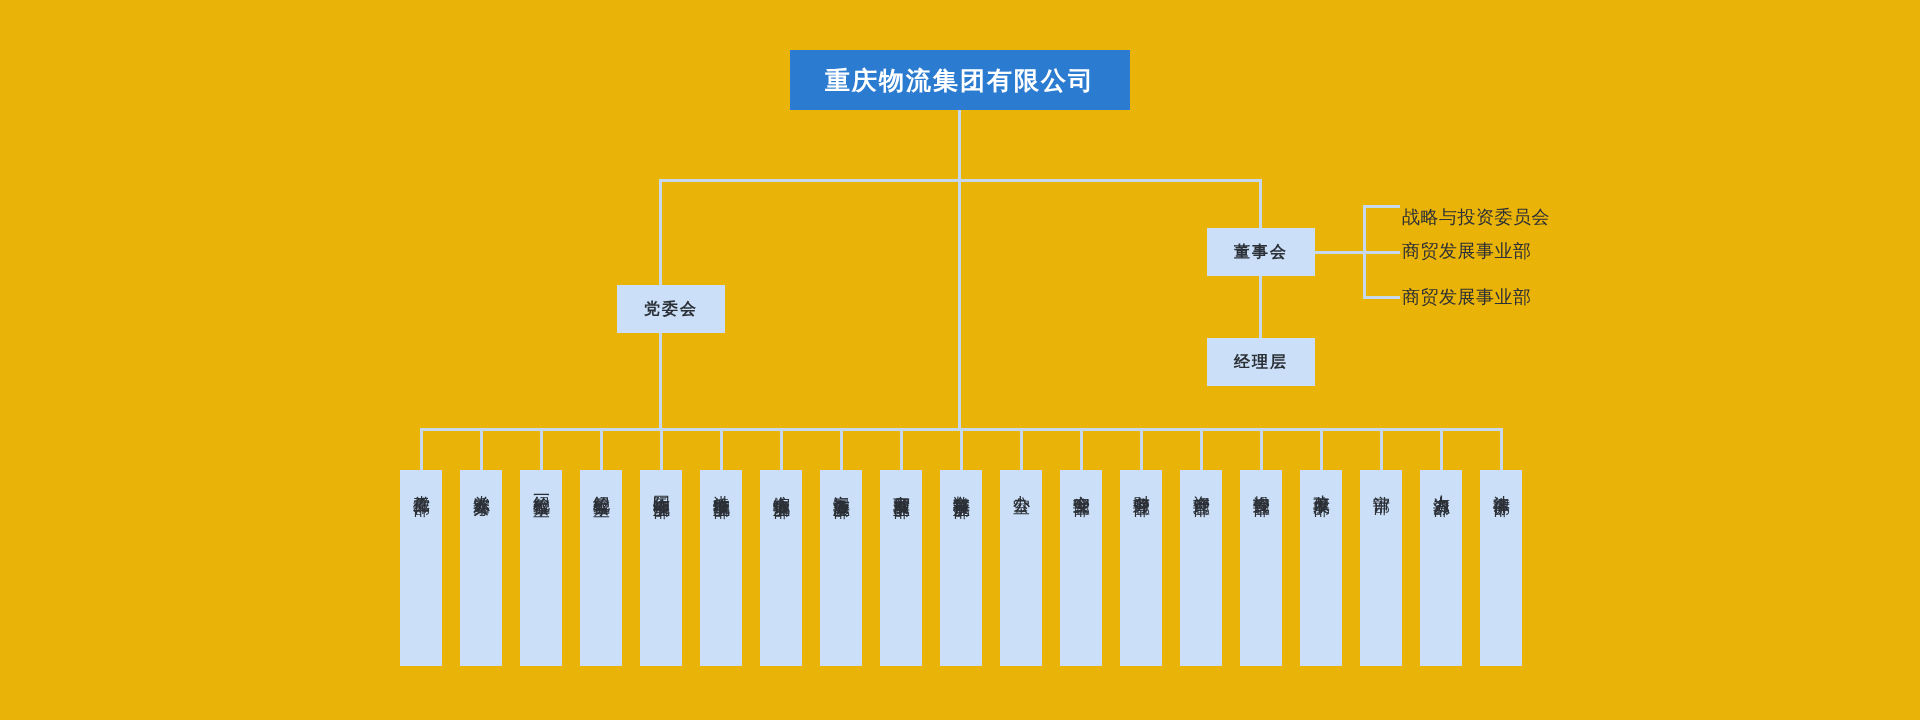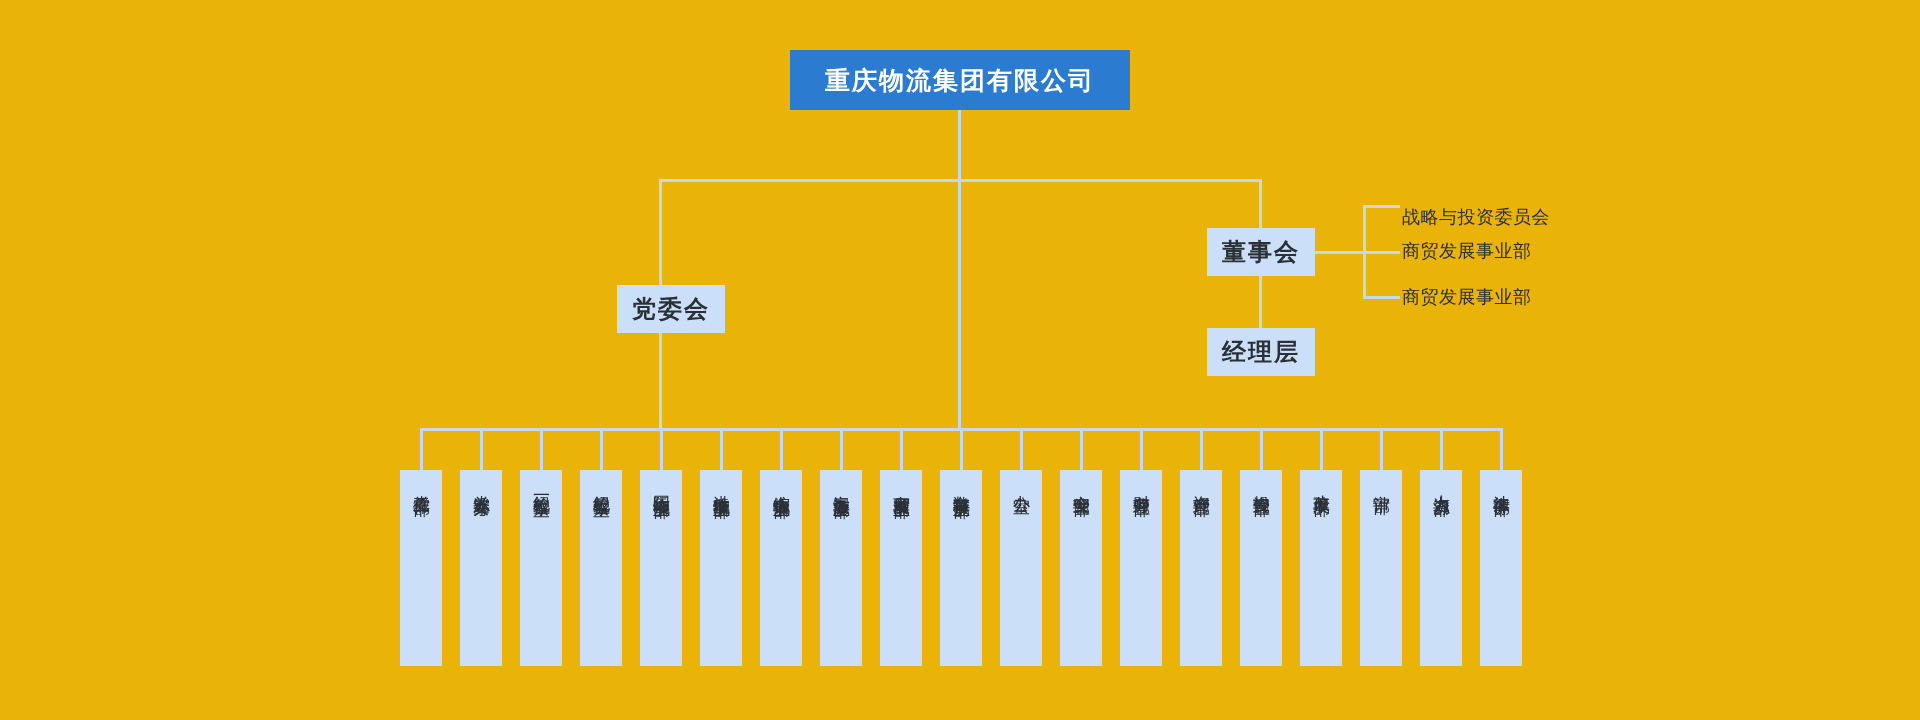--- a/index.html
+++ b/index.html
@@ -39,26 +39,26 @@
     left: 790px; top: 50px;
     width: 340px; height: 60px;
     background: #2b7bd0;
     color: #ffffff;
     font-size: 25px;
     letter-spacing: 2px;
   }
 
   .mid-node {
     background: #cbe0f8;
-    font-size: 24px;
+    font-size: 16px;
     letter-spacing: 2px;
   }
   #party-node   { left: 617px;  top: 285px; width: 108px; height: 48px; }
   #board-node   { left: 1207px; top: 228px; width: 108px; height: 48px; }
-  #mgmt-node    { left: 1207px; top: 328px; width: 108px; height: 48px; }
+  #mgmt-node    { left: 1207px; top: 338px; width: 108px; height: 48px; }
 
   
   .committee {
     position: absolute;
     left: 1402px;
     font-size: 18px;
     color: #2b2f36;
     white-space: nowrap;
     letter-spacing: 0.5px;
   }

